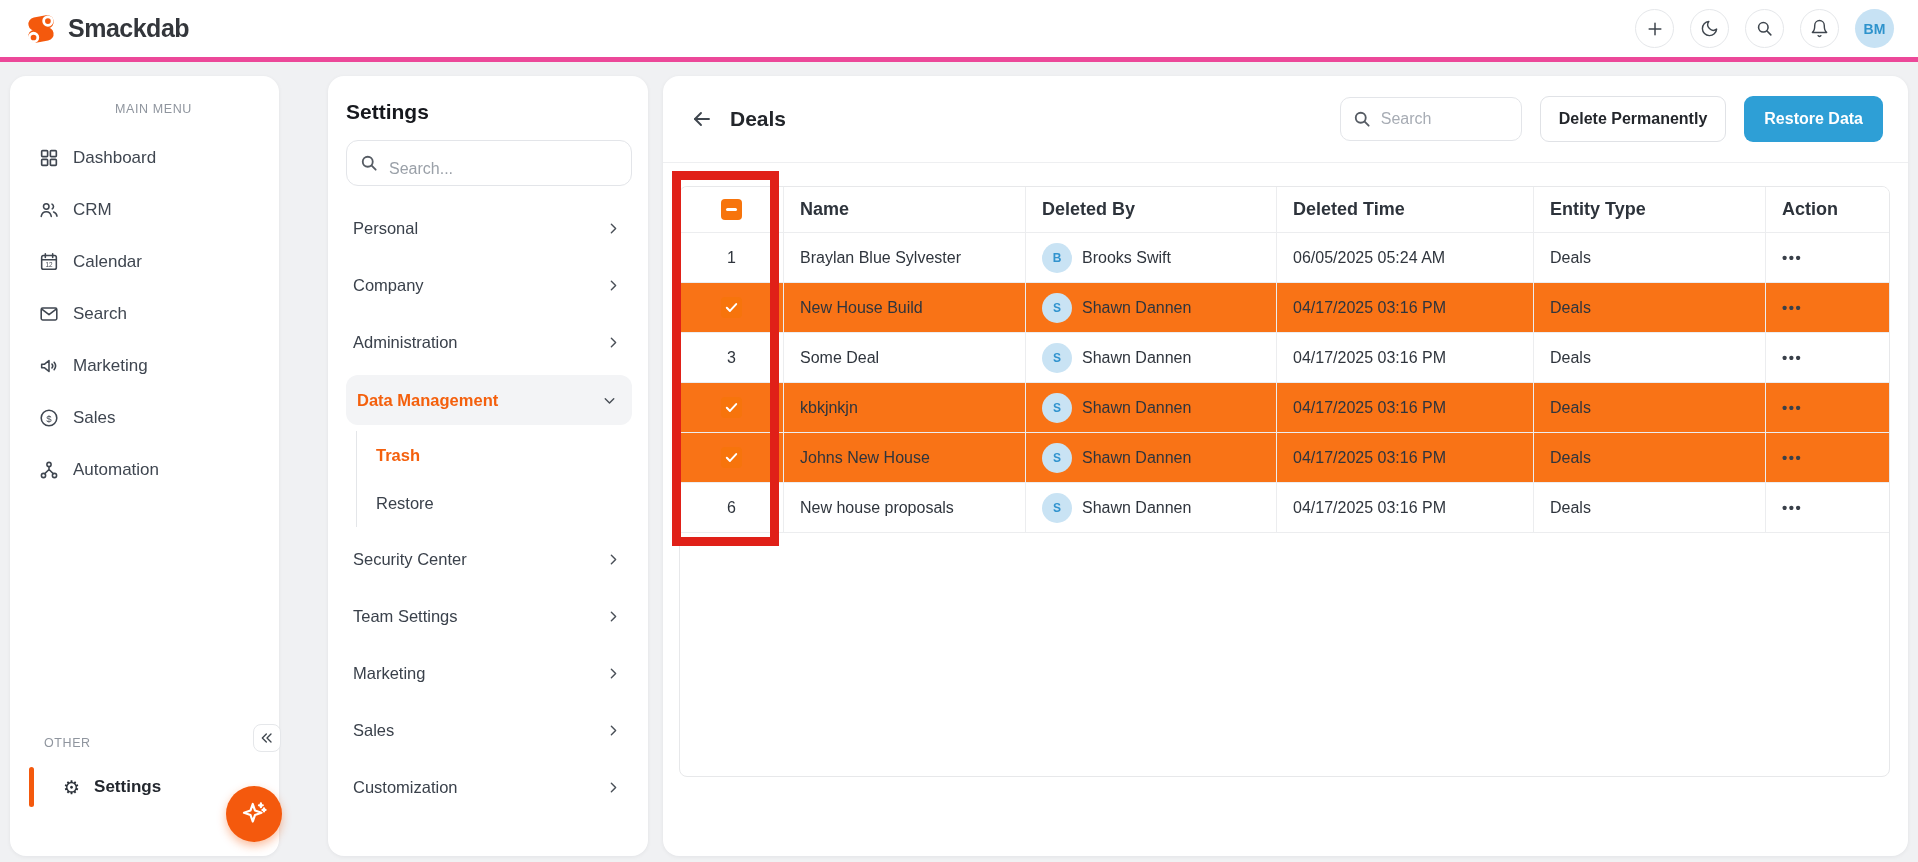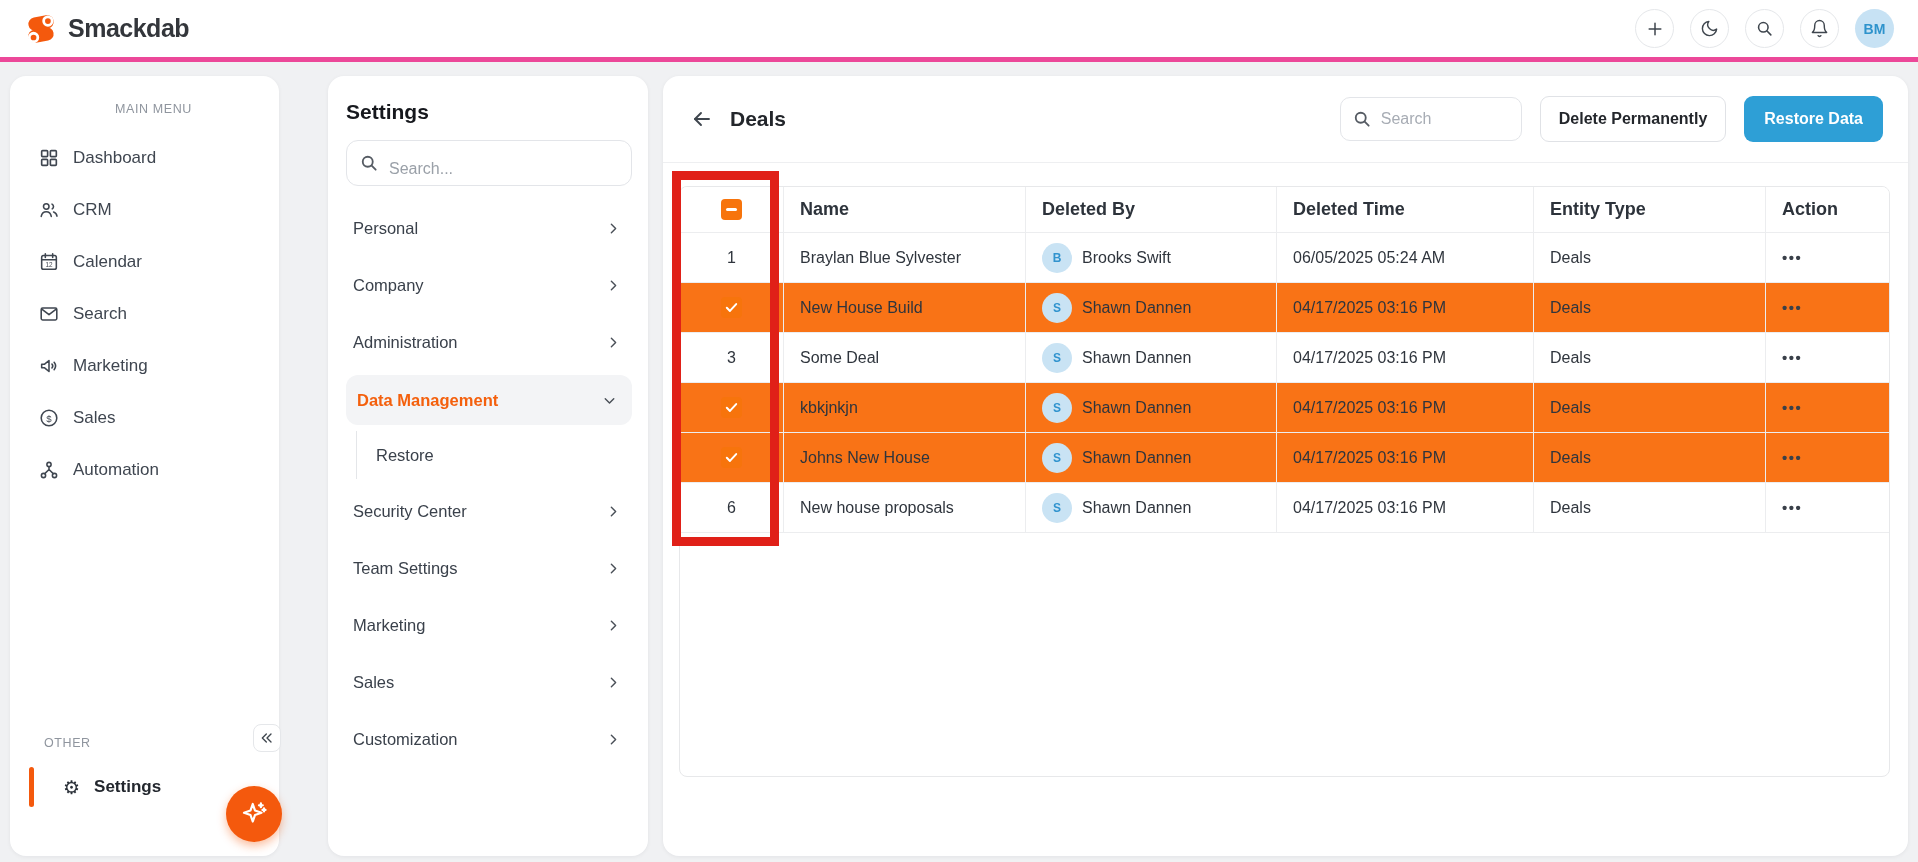--- a/index.html
+++ b/index.html
@@ -288,20 +288,21 @@
       <div class="sp-item active-pill">
         <span>Data Management</span>
         <span class="chev">
             <svg width="17" height="17" viewBox="0 0 24 24" fill="none" stroke="currentColor" stroke-width="2" stroke-linecap="round" stroke-linejoin="round">
               <polyline points="6 9.5 12 15.5 18 9.5"></polyline>
             </svg>
           </span>
       </div>
 
       <div class="sp-sub">
+        <div class="sp-sub-item active">Trash</div>
         <div class="sp-sub-item">Restore</div>
       </div>
 
       <div class="sp-item">
         <span>Security Center</span>
         <span class="chev">
             <svg width="17" height="17" viewBox="0 0 24 24" fill="none" stroke="currentColor" stroke-width="2" stroke-linecap="round" stroke-linejoin="round">
               <polyline points="9 6 15 12 9 18"></polyline>
             </svg>
           </span>

